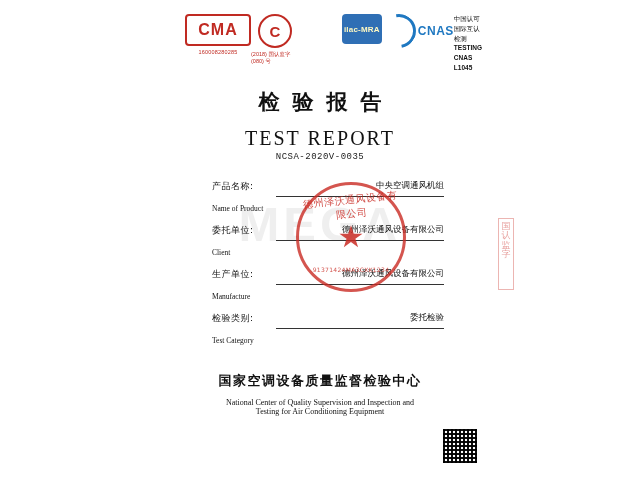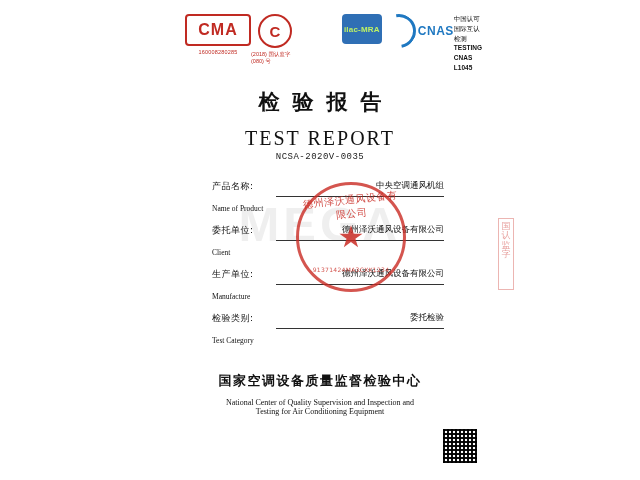--- a/index.html
+++ b/index.html
@@ -80,21 +80,21 @@
     font-size: 5.5px;
     font-family: "Liberation Sans", sans-serif;
   }
 
   
   .ilac-box {
     width: 40px;
     height: 30px;
     border-radius: 4px;
     background: #2f6fb5;
-    color: #bef264;
+    color: #fef9c3;
     display: flex;
     flex-direction: column;
     align-items: center;
     justify-content: center;
     font-family: "Liberation Sans", sans-serif;
     margin-left: 43px;
   }
   .ilac-top {
     font-size: 8px;
     font-weight: bold;

